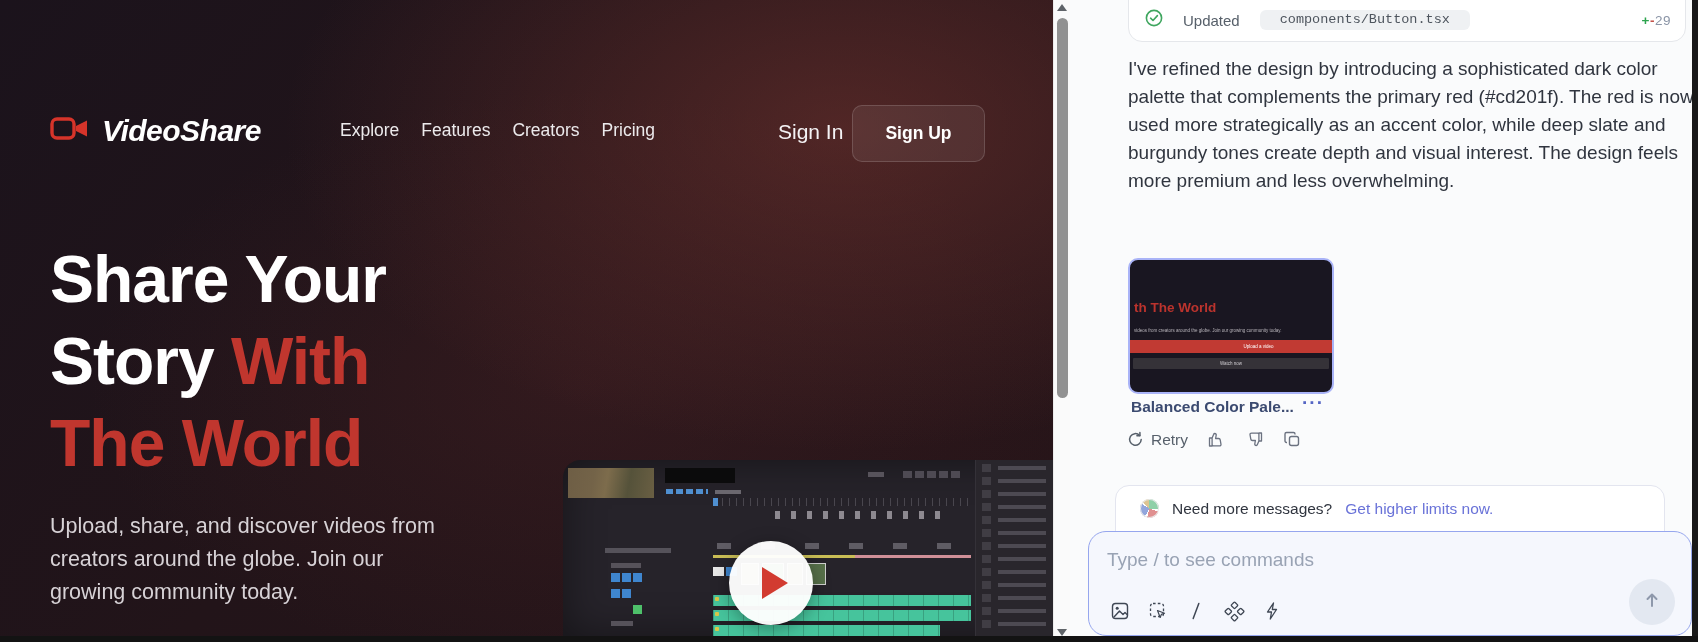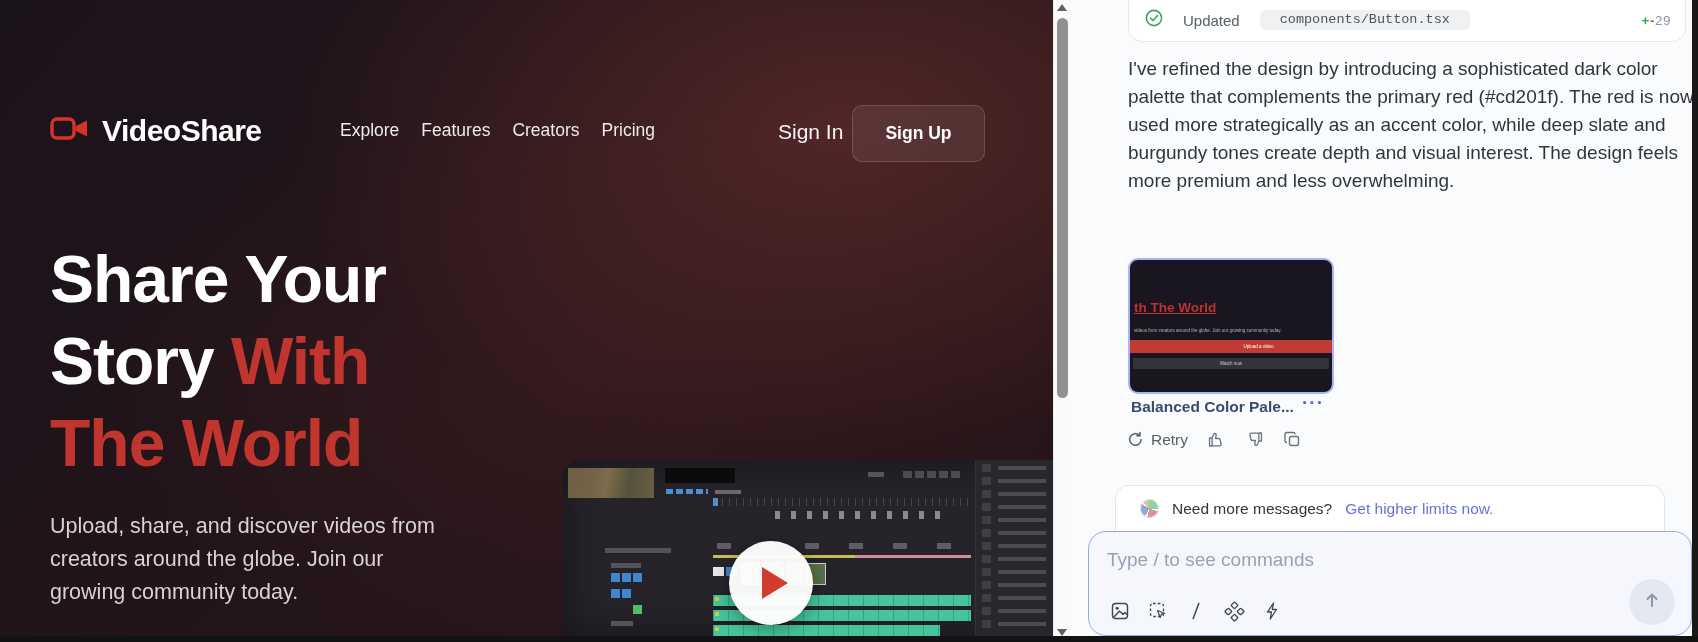--- a/index.html
+++ b/index.html
@@ -8,21 +8,21 @@
   .app { position:relative; width:1698px; height:642px; overflow:hidden; }
 
   
   .preview { position:absolute; left:0; top:0; width:1053px; height:642px; overflow:hidden;
     background:
       radial-gradient(900px 520px at 80% 20%, rgba(126,56,50,.50), rgba(126,56,50,0) 62%),
       radial-gradient(700px 420px at 55% 60%, rgba(90,40,42,.28), rgba(90,40,42,0) 70%),
       linear-gradient(130deg,#1b131c 0%, #221419 45%, #281519 100%);
   }
   .p-header { position:absolute; left:0; top:100px; width:100%; height:64px; }
-  .logo { position:absolute; left:50px; top:14px; display:flex; align-items:center; gap:12px; }
+  .logo { position:absolute; left:50px; top:14px; display:flex; align-items:center; gap:12px;font-style:italic; }
   .logo-text { color:#fff; font-size:30px; font-weight:800; letter-spacing:-.5px; }
   .p-nav { position:absolute; left:340px; top:20px; display:flex; gap:22px; }
   .p-nav a { color:#eceaec; font-size:17.5px; text-decoration:none; }
   .signin { position:absolute; left:778px; top:20px; color:#f4f2f4; font-size:21px; }
   .signup { position:absolute; left:852px; top:5px; width:133px; height:57px;
     background:rgba(255,255,255,.07); border:1px solid rgba(255,255,255,.15);
     border-radius:10px; color:#fff; font-size:17.5px; font-weight:700;
     display:flex; align-items:center; justify-content:center; cursor:pointer; }
 
   .hero { position:absolute; left:50px; top:238px; font-size:66px; line-height:82px;
@@ -106,21 +106,21 @@
   .uc-diff { margin-left:auto; font-size:13.5px; font-weight:700; letter-spacing:.5px; }
   .uc-diff .plus { color:#2da44e; } .uc-diff .minus { color:#c4524a; }
   .uc-diff .count { color:#8a94a6; font-weight:400; }
 
   .msg { position:absolute; left:58px; top:55px; width:568px; font-size:19px;
     line-height:28px; color:#30353f; }
 
   .artifact-card { position:absolute; left:58px; top:258px; width:206px; height:136px;
     border:2px solid #a9b3f7; border-radius:10px; background:#191621; overflow:hidden; cursor:pointer; }
   .mini { position:absolute; inset:0; }
-  .mini-h { position:absolute; left:4px; top:40px; color:#bb332d; font-size:13.5px; font-weight:800; white-space:nowrap;text-decoration:underline; }
+  .mini-h { position:absolute; left:4px; top:40px; color:#bb332d; font-size:13.5px; font-weight:800; white-space:nowrap; }
   .mini-sub { position:absolute; left:4px; top:68px; width:196px; color:#b9b5bb; font-size:4.5px; white-space:nowrap; overflow:hidden; }
   .mini-btn1 { position:absolute; left:0; top:80px; width:100%; height:13px; background:#c13a33;
     color:#fff; font-size:4.5px; display:flex; align-items:center; justify-content:center;
     padding-left:55px; }
   .mini-btn2 { position:absolute; left:3px; top:98px; width:196px; height:11px; background:#353238;
     color:#cfccd1; font-size:4.5px; display:flex; align-items:center; justify-content:center;
     border-radius:1px; }
   .artifact-title { position:absolute; left:61px; top:398px; width:178px; font-size:15.5px;
     font-weight:600; color:#3b4a70; white-space:nowrap; overflow:hidden; cursor:pointer; }
   .artifact-menu { position:absolute; left:232px; top:392px; color:#5465c4; font-size:19px;

